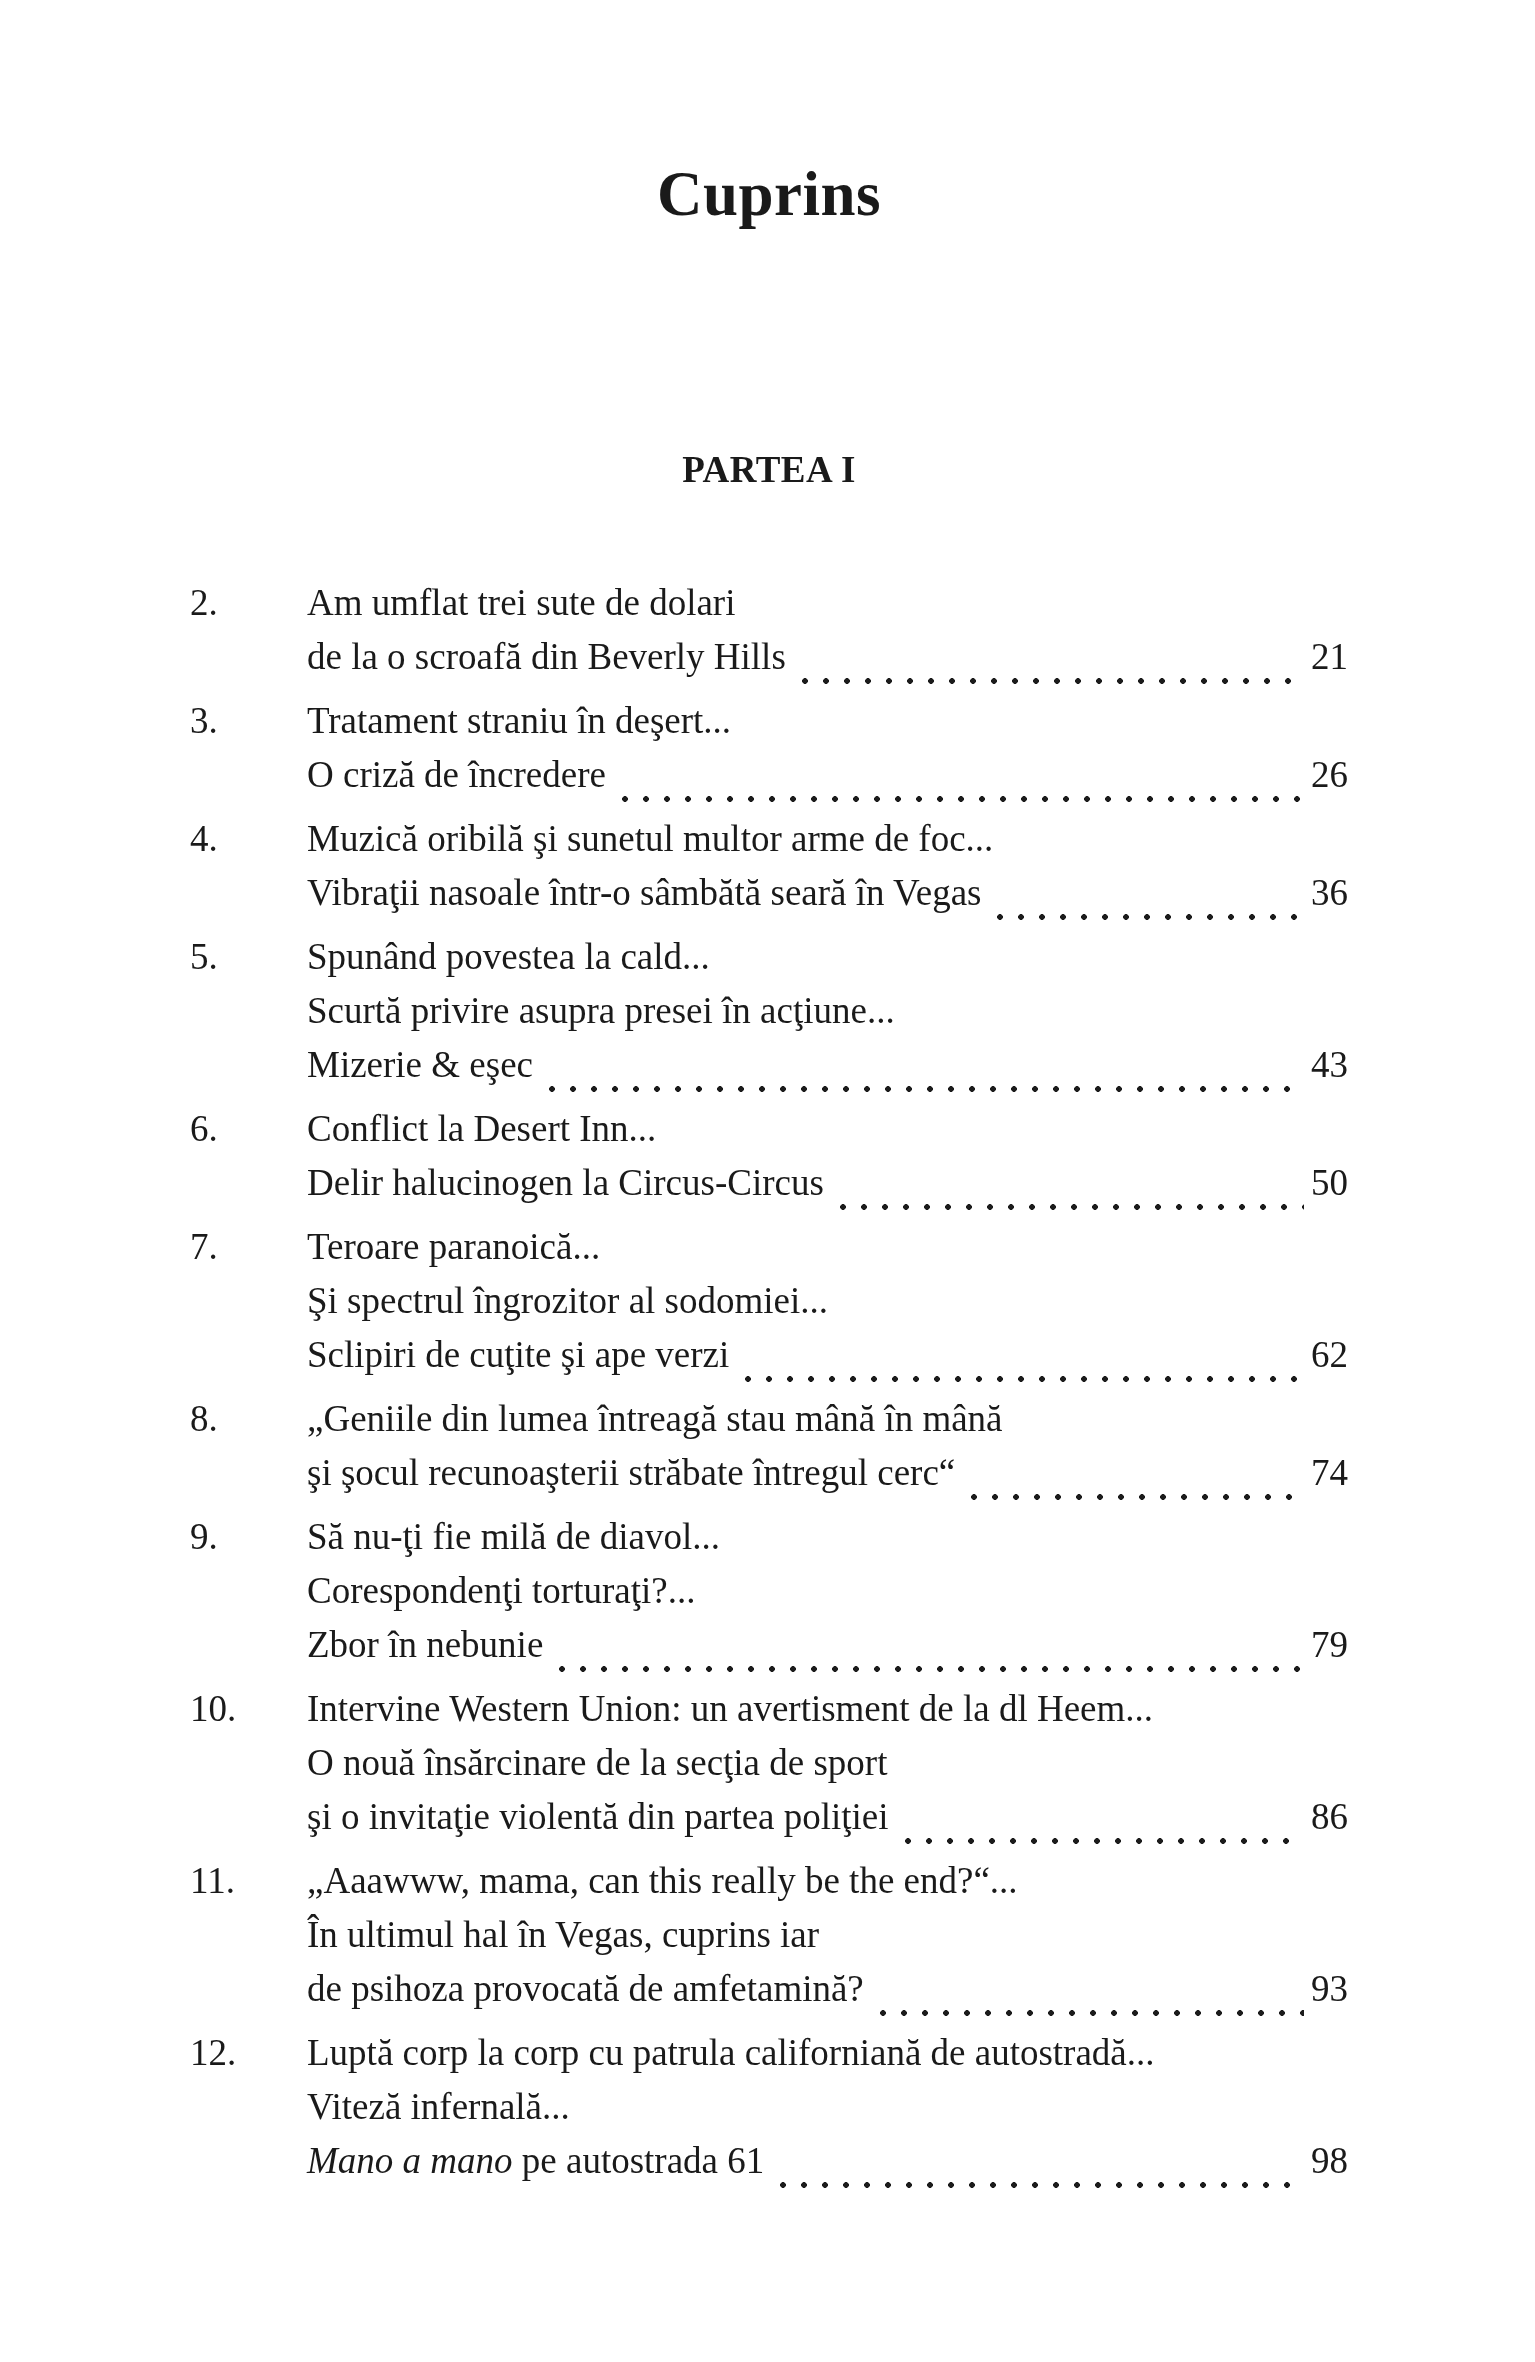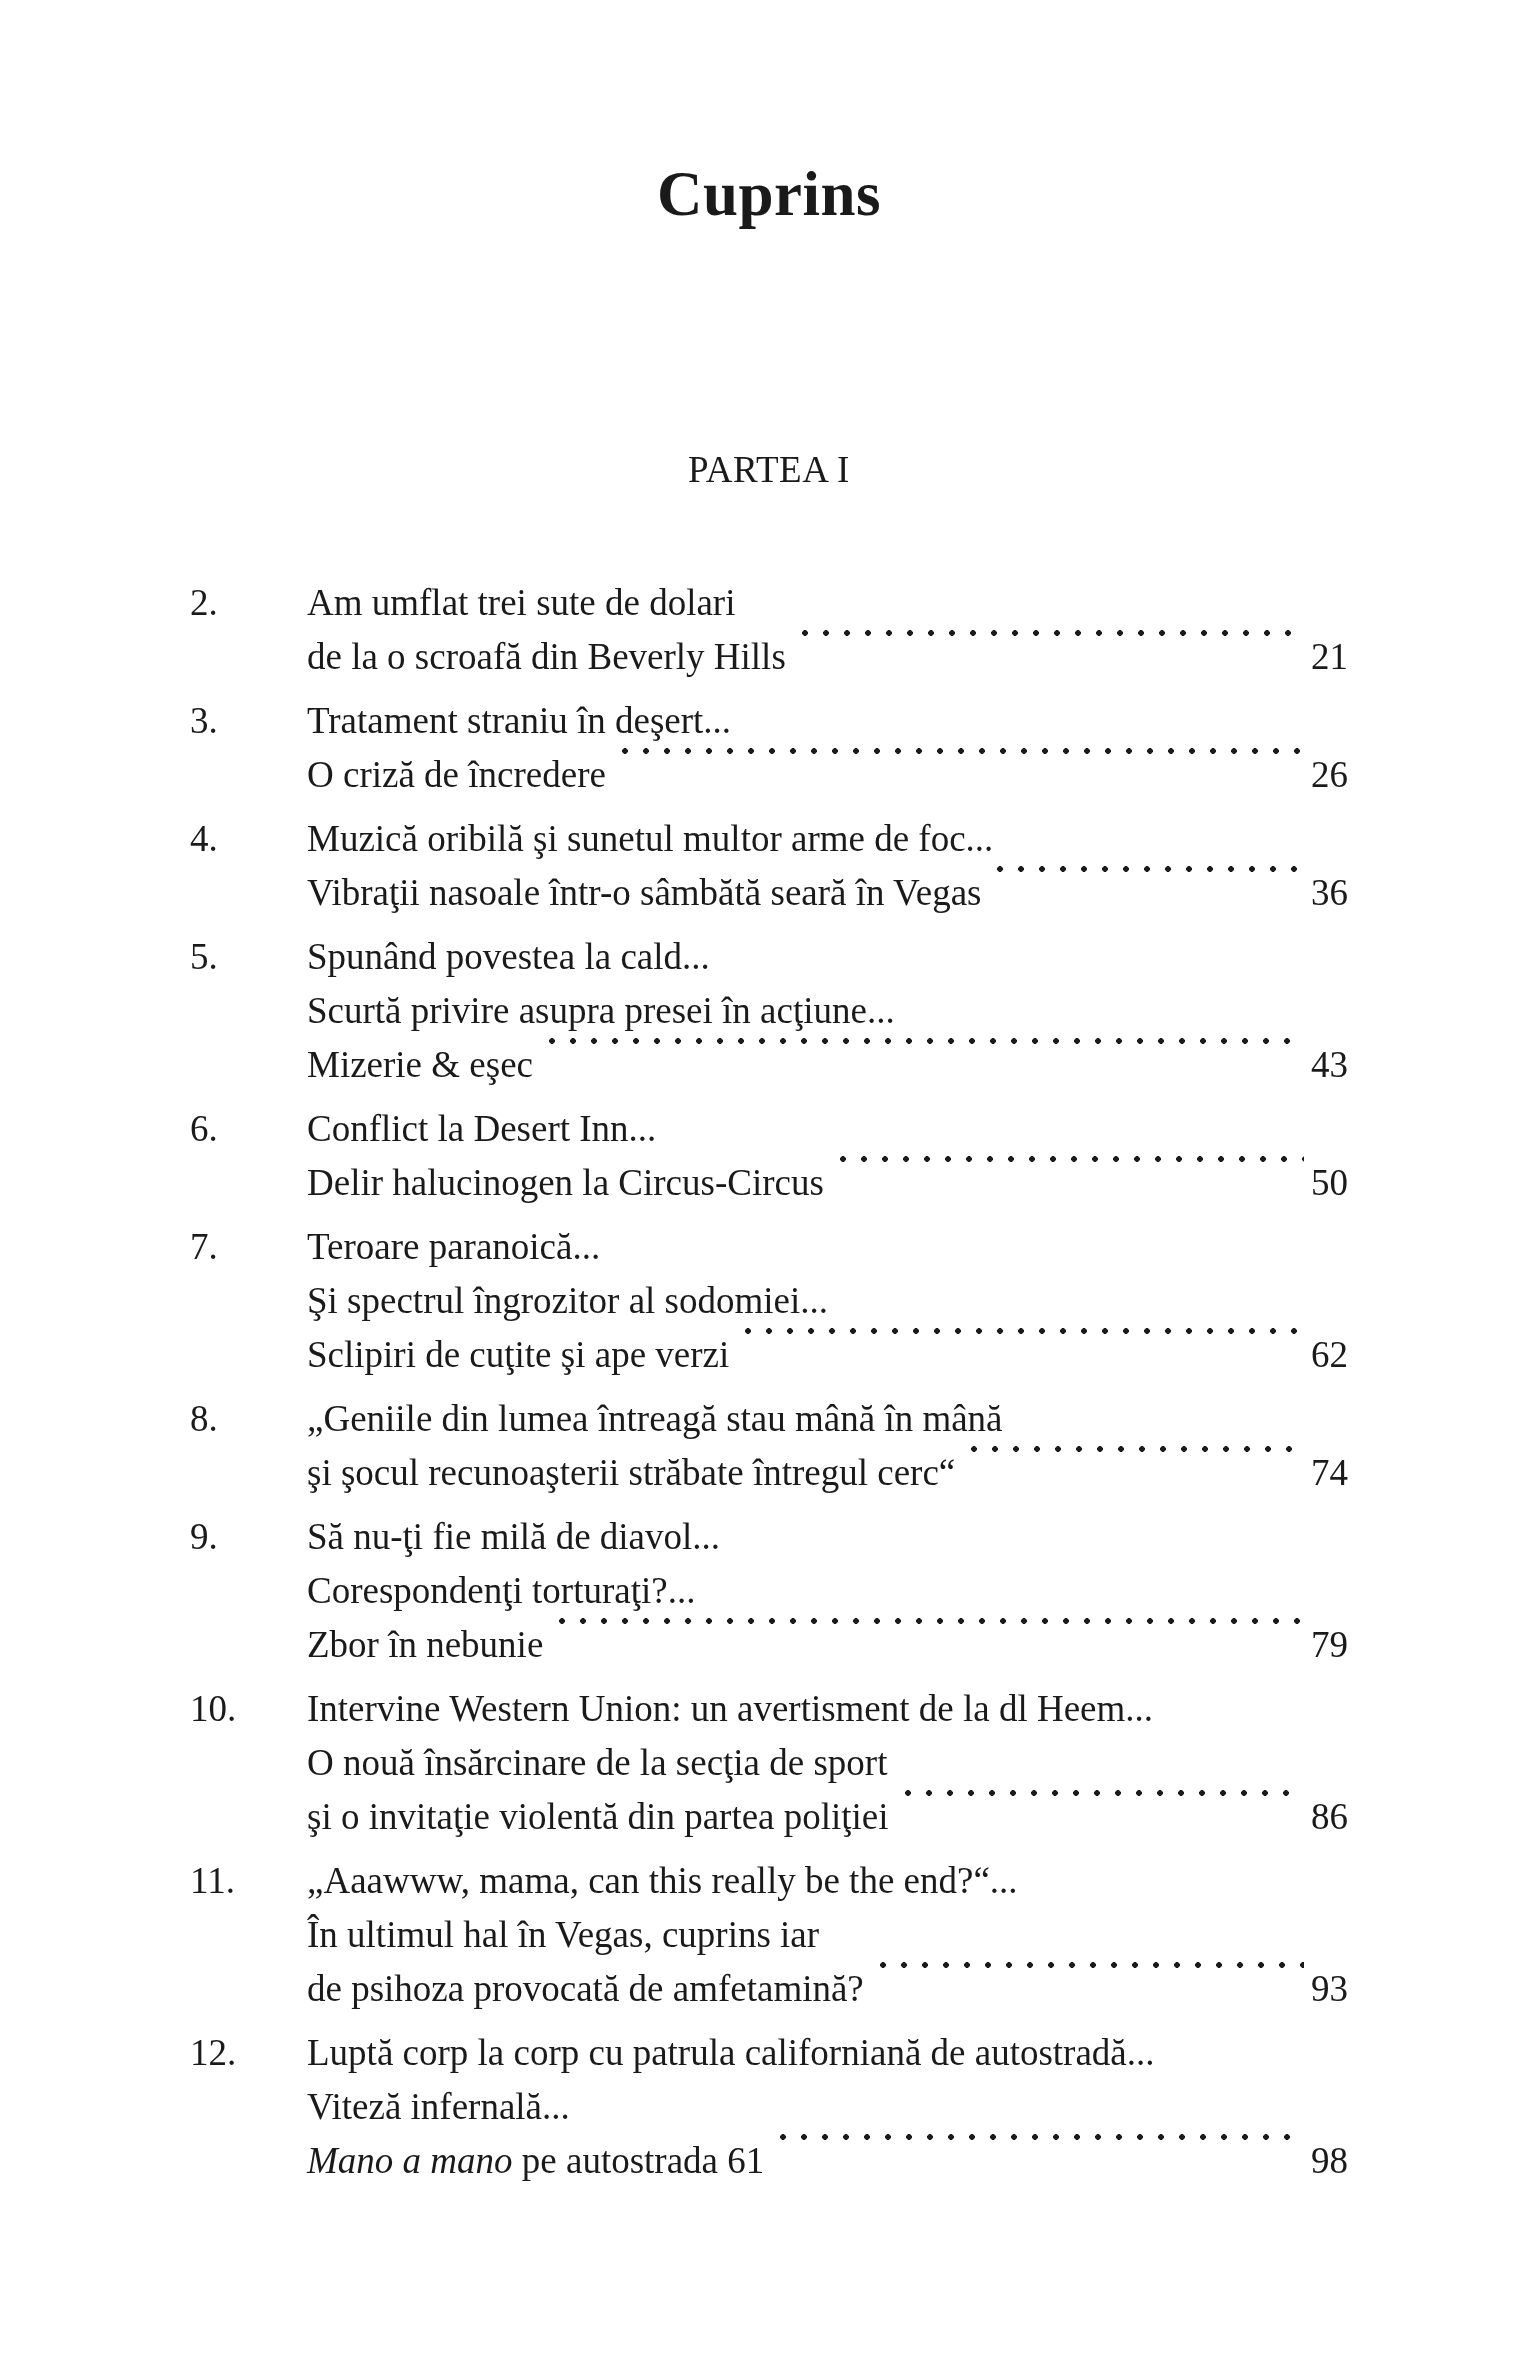--- a/index.html
+++ b/index.html
@@ -24,21 +24,21 @@
     font-size: 63px;
     line-height: 72px;
     font-weight: 700;
     letter-spacing: 0.5px;
   }
   .section {
     margin: 218px 0 0 0;
     text-align: center;
     font-size: 37px;
     line-height: 44px;
-    font-weight: 400;
+    font-weight: 700;
     letter-spacing: 0.5px;
   }
   .entries {
     margin-top: 84px;
     font-size: 37px;
     line-height: 54px;
   }
   .entry {
     display: flex;
     align-items: flex-start;
@@ -50,21 +50,21 @@
     flex: 0 0 95px;
     width: 95px;
   }
   .body {
     flex: 1 1 auto;
     min-width: 0;
   }
   .line { white-space: nowrap; margin-left: 22px; }
   .line-last {
     display: flex;
-    align-items: flex-start;
+    align-items: flex-end;
   }
   .ltext { white-space: nowrap; }
   .ltext i { font-style: italic; }
   .leader {
     flex: 1 1 auto;
     height: 6px;
     margin: 0 7px 0 16px;
     background-image: radial-gradient(circle at 3px 3px, #1b1b1b 2.6px, rgba(0,0,0,0) 3.1px);
     background-size: 21px 6px;
     background-repeat: repeat-x;

